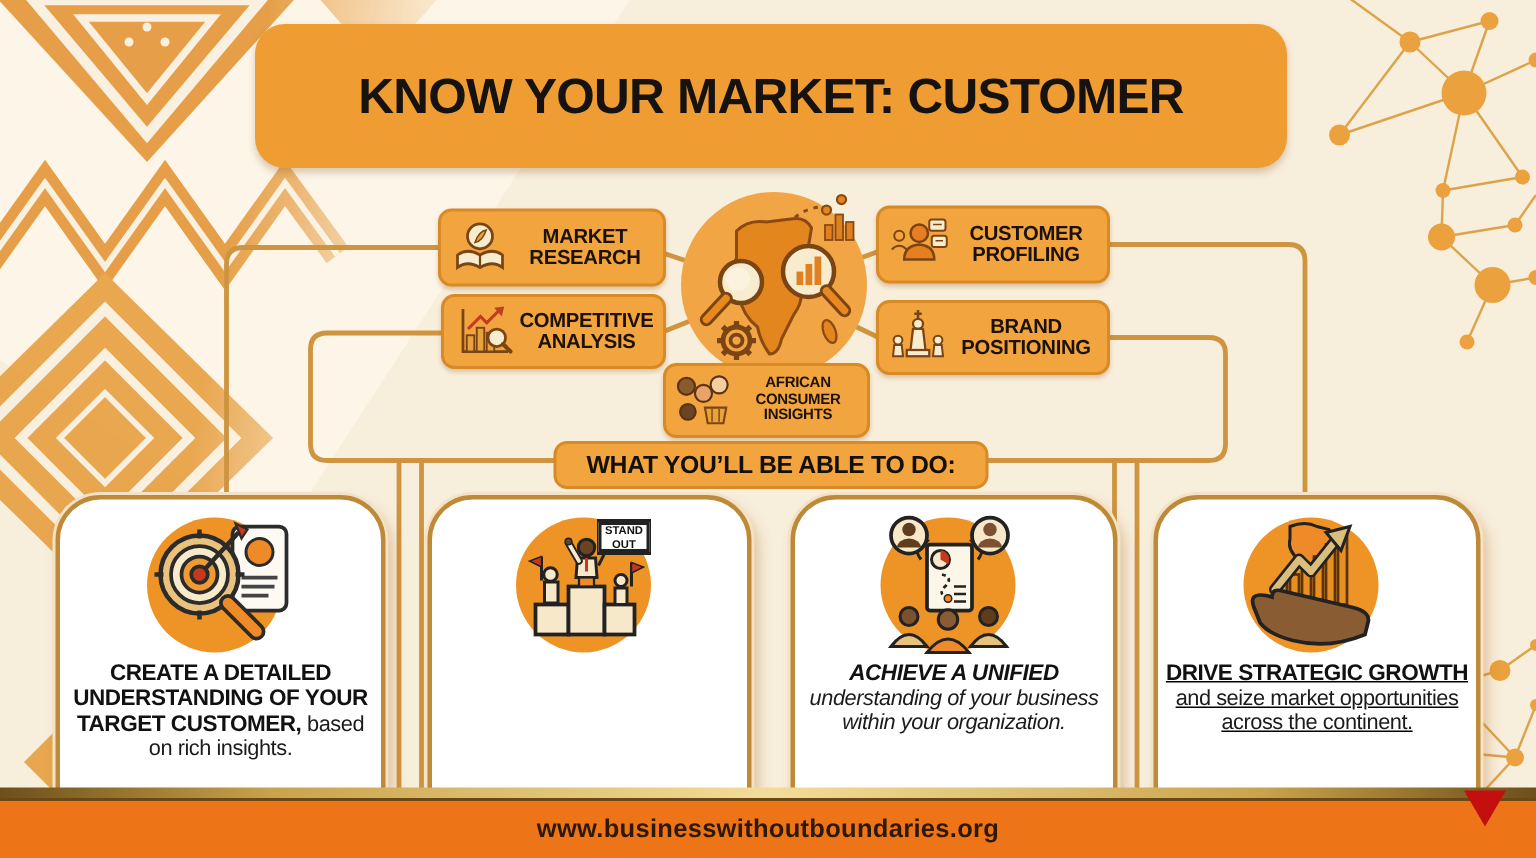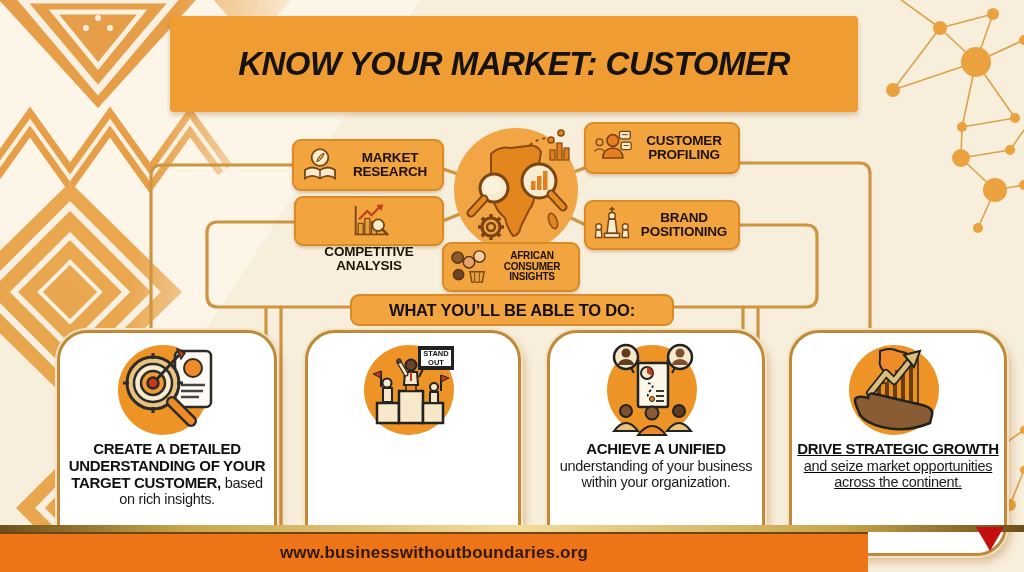--- a/index.html
+++ b/index.html
@@ -11,61 +11,61 @@
               background:#FCF5E8;transform:rotate(33deg);z-index:0;}
   .pattern{position:absolute;left:0;top:0;z-index:0;opacity:.95;
            -webkit-mask-image:linear-gradient(100deg,#000 45%,transparent 80%);
            mask-image:linear-gradient(100deg,#000 45%,transparent 80%);}
   .network{position:absolute;left:0;top:0;z-index:0;}
 
   .connectors{position:absolute;left:0;top:0;z-index:1;}
 
   
   .title-box{position:absolute;left:170px;top:16px;width:688px;height:96px;
-             background:#EF9C33;border-radius:4px;z-index:2;
+             background:#EF9C33;border-radius:20px;z-index:2;
              display:flex;flex-direction:column;justify-content:center;align-items:center;
-             box-shadow:0 3px 5px rgba(120,70,10,.25);font-style:italic;}
+             box-shadow:0 3px 5px rgba(120,70,10,.25);}
   .title-box div{font-weight:bold;font-size:33px;line-height:1.13;color:#151210;
                  letter-spacing:-.5px;white-space:nowrap;}
 
   
   .topic{position:absolute;background:#F2A43E;border:2px solid #D88A26;border-radius:9px;
          display:flex;align-items:center;gap:4px;padding:3px 6px;z-index:2;
          box-shadow:0 2px 3px rgba(150,85,15,.28);box-sizing:border-box;}
   .topic .tlabel{flex:1;text-align:center;font-weight:bold;font-size:13.5px;
                  line-height:1.05;color:#1c1208;letter-spacing:-.2px;}
   .topic svg{flex:0 0 auto;}
 
   
   .hub{position:absolute;left:447px;top:124px;z-index:2;}
 
   
-  .what-bar{position:absolute;left:350px;top:294px;width:324px;height:32px;
+  .what-bar{position:absolute;left:369px;top:294px;width:290px;height:32px;
             background:#F2A43E;border:2px solid #D88A26;border-radius:9px;z-index:2;
             display:flex;align-items:center;justify-content:center;box-sizing:border-box;}
   .what-bar span{font-weight:bold;font-size:16.5px;color:#121007;letter-spacing:-.2px;}
 
   
   .card{position:absolute;top:330px;height:226px;background:#FFFFFF;
         border:3px solid #BE8A3A;border-radius:30px;z-index:2;box-sizing:border-box;
         box-shadow:0 0 0 2px #F3E3C4, 4px 6px 9px rgba(170,100,25,.35);
-        display:flex;flex-direction:column;align-items:center;margin-left:20px;}
+        display:flex;flex-direction:column;align-items:center;}
   .card .icon-wrap{position:relative;height:100px;margin-top:8px;}
   .card .ctext{padding:0 5px;text-align:center;font-size:14.5px;line-height:1.12;
                color:#1b1b1b;letter-spacing:-.3px;}
   .card .em{font-weight:bold;font-size:15px;color:#111;}
   .sign-label{position:absolute;left:58px;top:7px;width:34px;height:20px;background:#fff;
               border:2px solid #222;font-weight:bold;font-size:7.5px;line-height:1.2;
               text-align:center;color:#111;display:flex;align-items:center;justify-content:center;
               box-sizing:border-box;}
 
   
   .gold-line{position:absolute;left:0;top:525px;width:1024px;height:7px;z-index:3;
              background:linear-gradient(90deg,#6d4f1a,#caa44d 18%,#f3dc9a 50%,#caa44d 82%,#6d4f1a);}
-  .footer-bar{position:absolute;left:0;top:532px;width:868px;height:40px;background:#ED7518;
+  .footer-bar{position:absolute;left:0;top:532px;width:1024px;height:40px;background:#ED7518;
               border-top:2px solid #6B4716;z-index:3;display:flex;align-items:center;
               justify-content:center;box-sizing:border-box;}
   .footer-bar span{font-weight:bold;font-size:17px;color:#2E1905;letter-spacing:.2px;}
   .red-marker{position:absolute;left:976px;top:527px;width:0;height:0;z-index:4;
               border-left:14px solid transparent;border-right:14px solid transparent;
               border-top:24px solid #C40F0F;}
 </style>
 </head>
 <body>
 
@@ -207,35 +207,35 @@
   <div class="topic" style="left:292px;top:139px;width:152px;height:52px;">
     <svg width="40" height="40" viewBox="0 0 48 48">
       <circle cx="24" cy="15" r="10" fill="#F8ECCE" stroke="#7A4512" stroke-width="2.2"></circle>
       <path d="M20,20 Q23,11 29,10 Q26,19 20,20 Z" fill="#E8A33C" stroke="#7A4512" stroke-width="1.2"></path>
       <path d="M6,30 Q14,24 24,30 Q34,24 42,30 V40 Q34,34 24,40 Q14,34 6,40 Z" fill="#F8ECCE" stroke="#7A4512" stroke-width="2.2"></path>
       <line x1="24" y1="30" x2="24" y2="40" stroke="#7A4512" stroke-width="1.8"></line>
     </svg>
     <div class="tlabel">MARKET RESEARCH</div>
   </div>
 
-  <div class="topic" style="left:584px;top:122px;width:156px;height:52px;">
+  <div class="topic" style="left:584px;top:137px;width:156px;height:52px;">
     <svg width="40" height="40" viewBox="0 0 48 48">
       <circle cx="9" cy="17" r="4" fill="none" stroke="#7A4512" stroke-width="1.6"></circle>
       <path d="M3,28 Q9,22 15,28" fill="none" stroke="#7A4512" stroke-width="1.6"></path>
       <circle cx="25" cy="15" r="7" fill="#E87E22" stroke="#7A4512" stroke-width="2"></circle>
       <path d="M13,36 Q13,25 25,24 Q37,25 37,36 Z" fill="#E87E22" stroke="#7A4512" stroke-width="2"></path>
       <rect x="33" y="4" width="13" height="9" rx="2" fill="#F8ECCE" stroke="#7A4512" stroke-width="1.6"></rect>
       <line x1="36" y1="8" x2="43" y2="8" stroke="#7A4512" stroke-width="1.2"></line>
       <rect x="35" y="17" width="12" height="9" rx="2" fill="#F8ECCE" stroke="#7A4512" stroke-width="1.6"></rect>
       <line x1="38" y1="21" x2="44" y2="21" stroke="#7A4512" stroke-width="1.2"></line>
     </svg>
     <div class="tlabel">CUSTOMER PROFILING</div>
   </div>
 
-  <div class="topic" style="left:294px;top:196px;width:150px;height:50px;flex-direction:column;">
+  <div class="topic" style="left:294px;top:196px;width:150px;height:50px;">
     <svg width="40" height="40" viewBox="0 0 48 48">
       <path d="M8,6 V40 H44" fill="none" stroke="#7A4512" stroke-width="2.2"></path>
       <rect x="11" y="27" width="6" height="13" fill="#E8A33C" stroke="#7A4512" stroke-width="1.5"></rect>
       <rect x="19" y="21" width="6" height="19" fill="#E8A33C" stroke="#7A4512" stroke-width="1.5"></rect>
       <rect x="27" y="25" width="6" height="15" fill="#E8A33C" stroke="#7A4512" stroke-width="1.5"></rect>
       <path d="M12,22 L22,12 L27,17 L37,7" fill="none" stroke="#C23B22" stroke-width="2.5"></path>
       <polygon points="33,5 41,4 39,12" fill="#C23B22"></polygon>
       <circle cx="35" cy="29" r="7" fill="#F8ECCE" stroke="#7A4512" stroke-width="2.2"></circle>
       <line x1="40" y1="34" x2="46" y2="40" stroke="#7A4512" stroke-width="3.2" stroke-linecap="round"></line>
     </svg>
@@ -325,21 +325,21 @@
         <circle cx="73" cy="46" r="4" fill="#F6E8C8" stroke="#222" stroke-width="2"></circle>
         <path d="M69,51 h8 v11 h-8 z" fill="#F6E8C8" stroke="#222" stroke-width="2"></path>
         <line x1="80" y1="50" x2="80" y2="34" stroke="#222" stroke-width="2"></line>
         <polygon points="80,34 88,37 80,41" fill="#C8391B" stroke="#222" stroke-width="1"></polygon>
         <rect x="58" y="6" width="34" height="22" fill="#ffffff" stroke="#222" stroke-width="2"></rect>
       </svg>
       <div class="sign-label">STAND OUT</div>
     </div>
   </div>
 
-  <div class="card" style="left:527px;width:218px;">
+  <div class="card" style="left:527px;width:218px;font-style:italic;">
     <div class="icon-wrap">
       <svg width="104" height="98" viewBox="0 0 104 98">
         <circle cx="48" cy="49" r="45" fill="#EE9426"></circle>
         <rect x="34" y="22" width="30" height="44" rx="2" fill="#FBF6E8" stroke="#222" stroke-width="2.5"></rect>
         <circle cx="43" cy="32" r="6" fill="#F6E8C8" stroke="#222" stroke-width="2"></circle>
         <path d="M43,32 L43,26 A6,6 0 0 1 48,35 Z" fill="#C8391B"></path>
         <path d="M44,42 q8,2 2,8 q-6,6 4,8" fill="none" stroke="#222" stroke-width="1.8" stroke-dasharray="2.5,2.5"></path>
         <line x1="52" y1="50" x2="60" y2="50" stroke="#222" stroke-width="1.8"></line>
         <line x1="52" y1="55" x2="60" y2="55" stroke="#222" stroke-width="1.8"></line>
         <line x1="52" y1="60" x2="60" y2="60" stroke="#222" stroke-width="1.8"></line>

